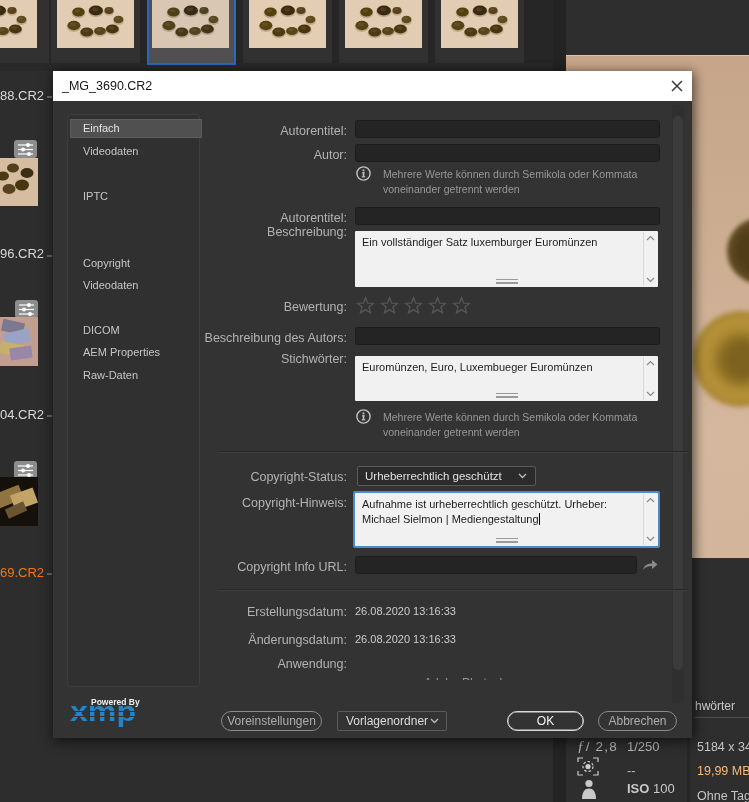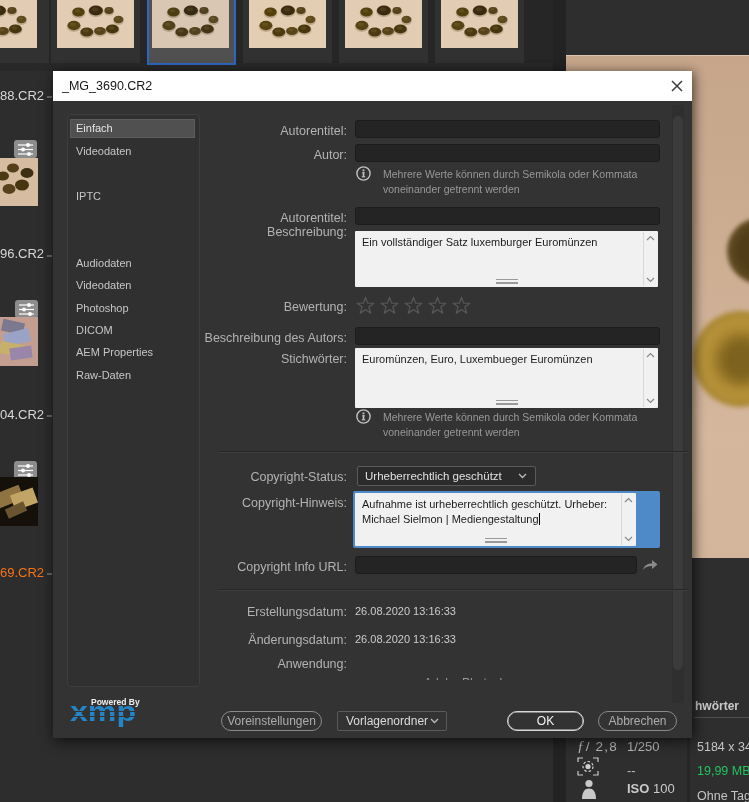--- a/index.html
+++ b/index.html
@@ -4,21 +4,21 @@
 html,body{margin:0;padding:0}
 body{width:749px;height:802px;position:relative;overflow:hidden;background:#2d2d2d;
   font-family:"Liberation Sans",sans-serif;}
 .a{position:absolute}
 .lbl{position:absolute;left:100px;right:402px;text-align:right;font-size:12.5px;color:#b3b3b3;white-space:nowrap}
 .inp{position:absolute;left:355px;width:303px;height:16px;background:#242424;border:1px solid #1c1c1c;border-radius:3px}
 .ta{position:absolute;left:355px;width:303px;background:#f1f1f1;border-radius:1px}
 .tatext{position:absolute;left:7px;top:4px;right:16px;font-size:11px;color:#1c1c1c;line-height:15px}
 .sb{position:absolute;top:1px;bottom:1px;right:1px;width:13px;border-left:1px solid #d8d8d8;color:#777;font-size:8px;text-align:center}
 .grip{position:absolute;bottom:3px;left:50%;margin-left:-11px;width:22px;border-top:1px solid #9a9a9a;border-bottom:2px double #9a9a9a;height:2px}
-.nav{position:absolute;left:17px;width:119px;height:16px;padding:3px 0 0 6px;font-size:11px;color:#c6c6c6}
+.nav{position:absolute;left:17px;width:119px;height:16px;padding:3px 0 0 13px;font-size:11px;color:#c6c6c6}
 .info{position:absolute;left:383px;font-size:10.5px;color:#989898;line-height:15px}
 .btn{position:absolute;height:18px;border:1px solid #8a8a8a;border-radius:10px;color:#adadad;font-size:12px;text-align:center;line-height:18px}
 </style></head>
 <body>
 
 <div class="a" style="left:0;top:0;width:749px;height:63px;background:#262626"></div>
 <div class="a" style="left:0;top:63px;width:749px;height:8px;background:#292929"></div>
 
 <div class="a" style="left:-38px;top:0;width:87px;height:63px;background:#313131"></div>
 <div class="a" style="left:51px;top:0;width:89px;height:63px;background:#313131"></div>
@@ -251,57 +251,56 @@
       <circle cx="15" cy="14" r="2" fill="#fff"></circle>
     </svg></div>
 <div class="a" id="lphC" style="left:0;top:477px"><svg width="38" height="49" viewBox="0 0 38 49">
       <rect width="38" height="49" fill="#15100a"></rect>
       <rect x="-4" y="12" width="26" height="15" fill="#8f7340" transform="rotate(-22 9 19)"></rect>
       <rect x="12" y="14" width="24" height="16" fill="#c2a566" transform="rotate(-20 24 22)"></rect>
       <rect x="6" y="28" width="20" height="10" fill="#6b5530" transform="rotate(-24 16 33)"></rect>
     </svg></div>
 
 <div class="a" style="left:687px;top:737px;width:3px;height:65px;background:#262626"></div>
-<div class="a" style="left:695px;top:699px;font-size:12px;font-weight:bold;color:#c9c9c9">hwörter</div>
+<div class="a" style="left:695px;top:699px;font-size:12px;font-weight:normal;color:#c9c9c9">hwörter</div>
 <div class="a" style="left:694px;top:717px;width:55px;height:1px;background:#4f4f4f"></div>
 <div class="a" style="left:577px;top:738px;font-size:13.5px;letter-spacing:1.2px;color:#b9b9b9"><i style="font-family:'Liberation Serif',serif;font-size:15px">ƒ</i>/&nbsp;2,8</div>
 <div class="a" style="left:627px;top:739px;font-size:13px;color:#b9b9b9">1/250</div>
 <div class="a" id="meterico" style="left:577px;top:757px"><svg width="22" height="19" viewBox="0 0 22 19">
       <path d="M1 5 L1 1 L6 1 M16 1 L21 1 L21 5 M21 14 L21 18 L16 18 M6 18 L1 18 L1 14" stroke="#c9c9c9" stroke-width="1.2" fill="none"></path>
       <circle cx="11" cy="9.5" r="5" fill="none" stroke="#cfcfcf" stroke-width="1.2" stroke-dasharray="2.5 2"></circle>
       <circle cx="11" cy="9.5" r="2.6" fill="#cfcfcf"></circle>
     </svg></div>
 <div class="a" style="left:627px;top:763px;font-size:13px;color:#b9b9b9">--</div>
 <div class="a" id="personico" style="left:580px;top:779px"><svg width="18" height="23" viewBox="0 0 18 23">
       <circle cx="9" cy="4.5" r="3.6" fill="#c9c9c9"></circle>
       <path d="M2 20 C2 12.5 5 9.5 9 9.5 C13 9.5 16 12.5 16 20 Z" fill="#c9c9c9"></path>
     </svg></div>
 <div class="a" style="left:627px;top:781px;font-size:13px;color:#c9c9c9"><b>ISO</b> 100</div>
 <div class="a" style="left:697px;top:740px;font-size:12.5px;color:#c5c5c5;white-space:nowrap">5184 x 345</div>
-<div class="a" style="left:697px;top:764px;font-size:12.5px;color:#22c55e;white-space:nowrap">19,99 MB</div>
+<div class="a" style="left:697px;top:764px;font-size:12.5px;color:#fdba74;white-space:nowrap">19,99 MB</div>
 <div class="a" style="left:697px;top:789px;font-size:12.5px;color:#c5c5c5;white-space:nowrap">Ohne Tags</div>
 
 <div class="a" style="left:53px;top:71px;width:639px;height:667px;box-shadow:0 4px 13px rgba(0,0,0,.45),3px 0 9px rgba(0,0,0,.3)">
 
   <div class="a" style="left:0;top:0;width:639px;height:30px;background:#ffffff">
     <div class="a" style="left:9px;top:8px;font-size:12.5px;color:#161616">_MG_3690.CR2</div>
     <svg class="a" style="left:618px;top:9px" width="12" height="12" viewBox="0 0 12 12">
       <path d="M1 1 L11 11 M11 1 L1 11" stroke="#3c3c3c" stroke-width="1.5" fill="none"></path>
     </svg>
   </div>
 
   <div class="a" style="left:0;top:30px;width:639px;height:637px;background:#333333;overflow:hidden">
 
     <div class="a" style="left:14px;top:13px;width:131px;height:571px;background:#303030;border:1px solid #3e3e3e;border-radius:4px"></div>
     <div class="nav" style="top:18px;background:#505050;color:#e4e4e4;box-shadow:inset 0 0 0 1px #5d5d5d">Einfach</div>
     <div class="nav" style="top:41px">Videodaten</div>
     <div class="nav" style="top:86px">IPTC</div>
-    <div class="nav" style="top:153px">Audiodaten</div>
+    <div class="nav" style="top:153px">Copyright</div>
     <div class="nav" style="top:175px">Videodaten</div>
-    <div class="nav" style="top:198px">Photoshop</div>
     <div class="nav" style="top:220px">DICOM</div>
     <div class="nav" style="top:242px">AEM Properties</div>
     <div class="nav" style="top:265px">Raw-Daten</div>
 
     <div class="a" style="left:619px;top:4px;width:12px;height:598px;background:#2f2f2f"></div>
     <div class="a" style="left:620px;top:15px;width:10px;height:554px;background:#3b3b3b;border-radius:5px"></div>
   </div>
 </div>
 
 <div id="formlayer">
@@ -333,21 +332,21 @@
   <div id="stars" class="a" style="left:356px;top:296px"><svg width="120" height="20" viewBox="0 0 120 20">
         <polygon transform="translate(0,0)" points="9.5,1.2 11.6,7.1 17.9,7.3 12.9,11.1 14.7,17.1 9.5,13.6 4.3,17.1 6.1,11.1 1.1,7.3 7.4,7.1" fill="none" stroke="#565656" stroke-width="1.3" stroke-linejoin="round"></polygon>
         <polygon transform="translate(24,0)" points="9.5,1.2 11.6,7.1 17.9,7.3 12.9,11.1 14.7,17.1 9.5,13.6 4.3,17.1 6.1,11.1 1.1,7.3 7.4,7.1" fill="none" stroke="#565656" stroke-width="1.3" stroke-linejoin="round"></polygon>
         <polygon transform="translate(48,0)" points="9.5,1.2 11.6,7.1 17.9,7.3 12.9,11.1 14.7,17.1 9.5,13.6 4.3,17.1 6.1,11.1 1.1,7.3 7.4,7.1" fill="none" stroke="#565656" stroke-width="1.3" stroke-linejoin="round"></polygon>
         <polygon transform="translate(72,0)" points="9.5,1.2 11.6,7.1 17.9,7.3 12.9,11.1 14.7,17.1 9.5,13.6 4.3,17.1 6.1,11.1 1.1,7.3 7.4,7.1" fill="none" stroke="#565656" stroke-width="1.3" stroke-linejoin="round"></polygon>
         <polygon transform="translate(96,0)" points="9.5,1.2 11.6,7.1 17.9,7.3 12.9,11.1 14.7,17.1 9.5,13.6 4.3,17.1 6.1,11.1 1.1,7.3 7.4,7.1" fill="none" stroke="#565656" stroke-width="1.3" stroke-linejoin="round"></polygon>
       </svg></div>
   <div class="lbl" style="top:331px">Beschreibung des Autors:</div>
   <div class="inp" style="top:327px"></div>
   <div class="lbl" style="top:352px">Stichwörter:</div>
-  <div class="ta" style="top:348px;height:60px">
+  <div class="ta" style="top:356px;height:45px">
     <div class="tatext">Euromünzen, Euro, Luxembueger Euromünzen</div>
     <div class="sb"><svg style="margin-top:3px" width="9" height="6" viewBox="0 0 9 6">
           <path d="M1 5 L4.5 1.5 L8 5" stroke="#888" stroke-width="1.2" fill="none"></path>
         </svg><svg class="a" style="bottom:3px;left:2px" width="9" height="6" viewBox="0 0 9 6">
           <path d="M1 1 L4.5 4.5 L8 1" stroke="#888" stroke-width="1.2" fill="none"></path>
         </svg></div>
     <div class="grip"></div>
   </div>
   <svg class="a" style="left:356px;top:409px" width="15" height="15" viewBox="0 0 15 15">
     <circle cx="7.5" cy="7.5" r="6.6" fill="none" stroke="#c2c2c2" stroke-width="1.4"></circle>
@@ -358,21 +357,21 @@
   </svg>
   <div class="info" style="top:410px">Mehrere Werte können durch Semikola oder Kommata<br>voneinander getrennt werden</div>
   <div class="lbl" style="top:470px">Copyright-Status:</div>
   <div class="a" style="left:357px;top:466px;width:170px;height:18px;background:#2b2b2b;border:1px solid #5a5a5a;border-radius:2px;color:#e0e0e0;font-size:11.5px;line-height:18px;padding-left:7px">Urheberrechtlich geschützt
     <svg class="a" style="right:8px;top:6px" width="9" height="6" viewBox="0 0 9 6">
         <path d="M1 1 L4.5 4.5 L8 1" stroke="#bbb" stroke-width="1.3" fill="none"></path>
       </svg>
   </div>
   <div class="lbl" style="top:496px">Copyright-Hinweis:</div>
   <div class="a" style="left:353px;top:491px;width:307px;height:57px;background:#4e89c8;border-radius:2px"></div>
-  <div class="ta" style="top:493px;height:53px;left:355px;width:281px">
+  <div class="ta" style="top:493px;height:53px;left:355px;width:303px">
     <div class="tatext">Aufnahme ist urheberrechtlich geschützt. Urheber: Michael Sielmon | Mediengestaltung<span style="border-right:1px solid #000"></span></div>
     <div class="sb"><svg style="margin-top:3px" width="9" height="6" viewBox="0 0 9 6">
           <path d="M1 5 L4.5 1.5 L8 5" stroke="#888" stroke-width="1.2" fill="none"></path>
         </svg><svg class="a" style="bottom:3px;left:2px" width="9" height="6" viewBox="0 0 9 6">
           <path d="M1 1 L4.5 4.5 L8 1" stroke="#888" stroke-width="1.2" fill="none"></path>
         </svg></div>
     <div class="grip"></div>
   </div>
   <div class="lbl" style="top:560px">Copyright Info URL:</div>
   <div class="inp" style="top:556px;width:280px"></div>

